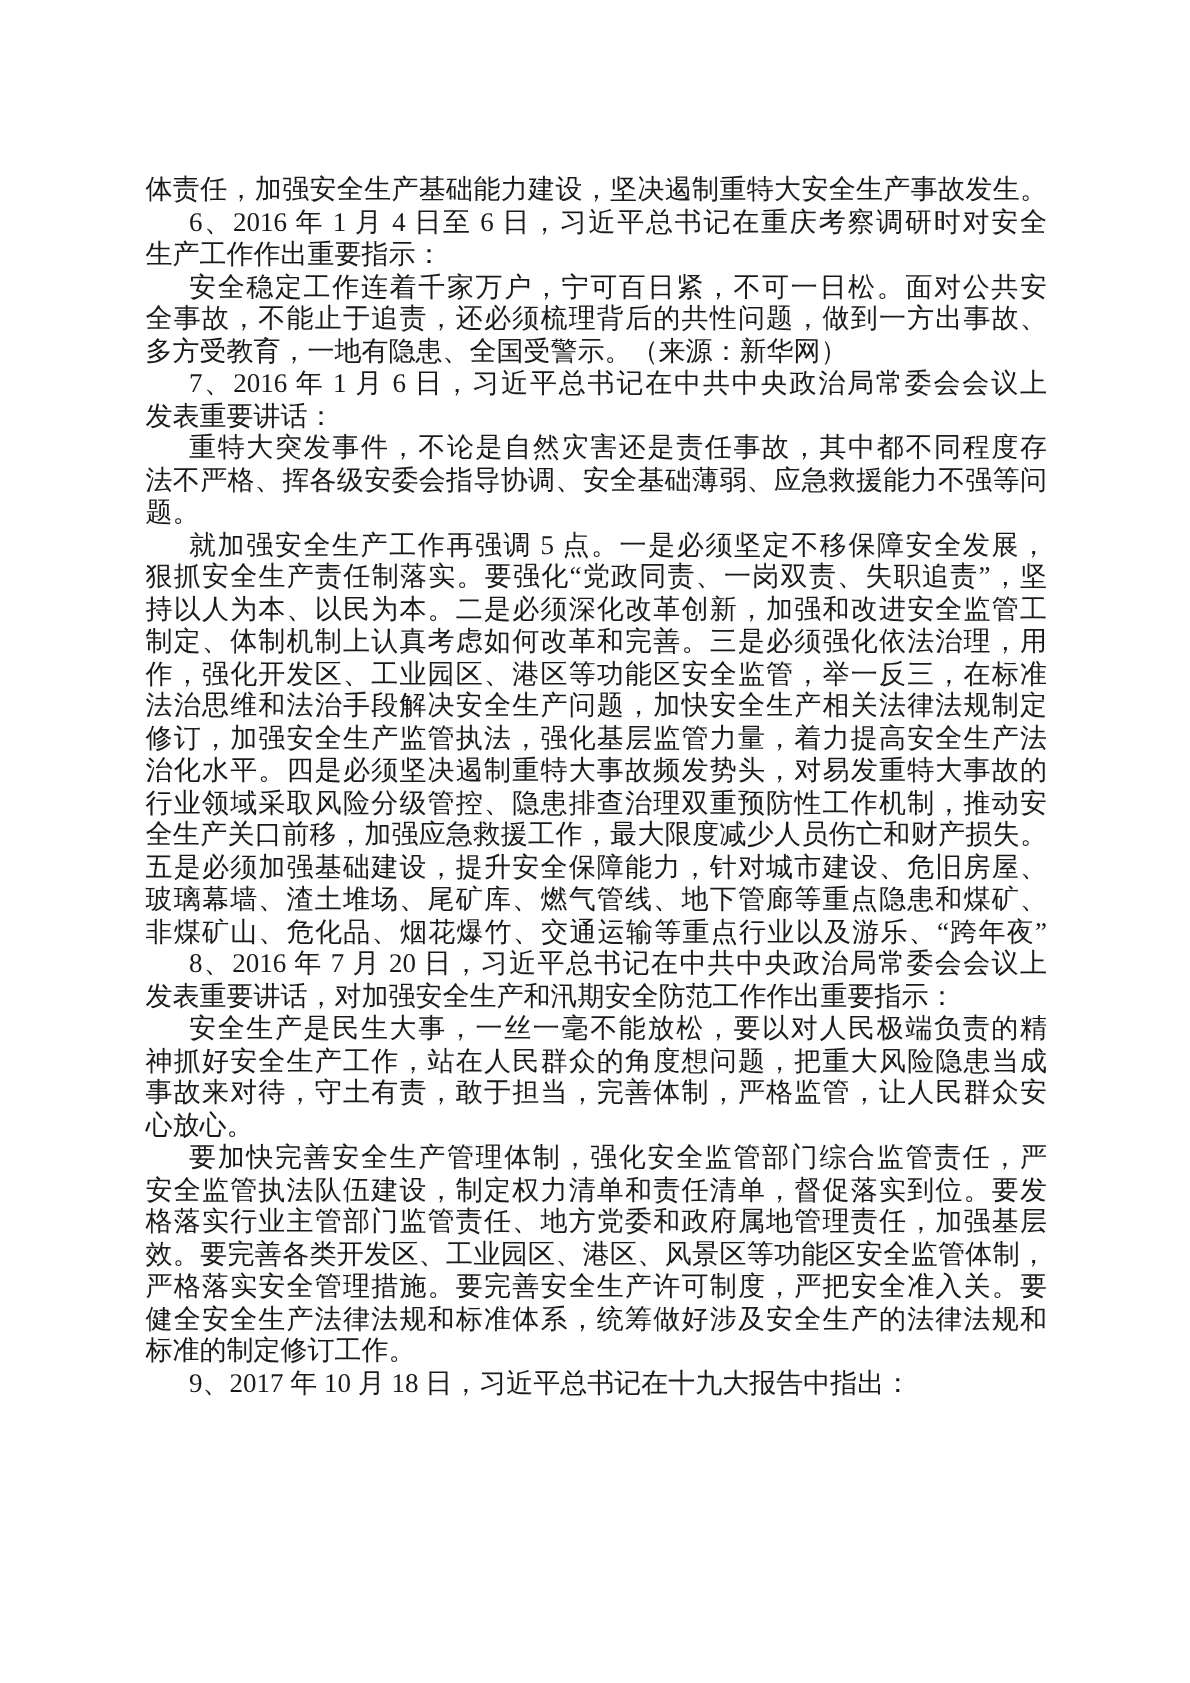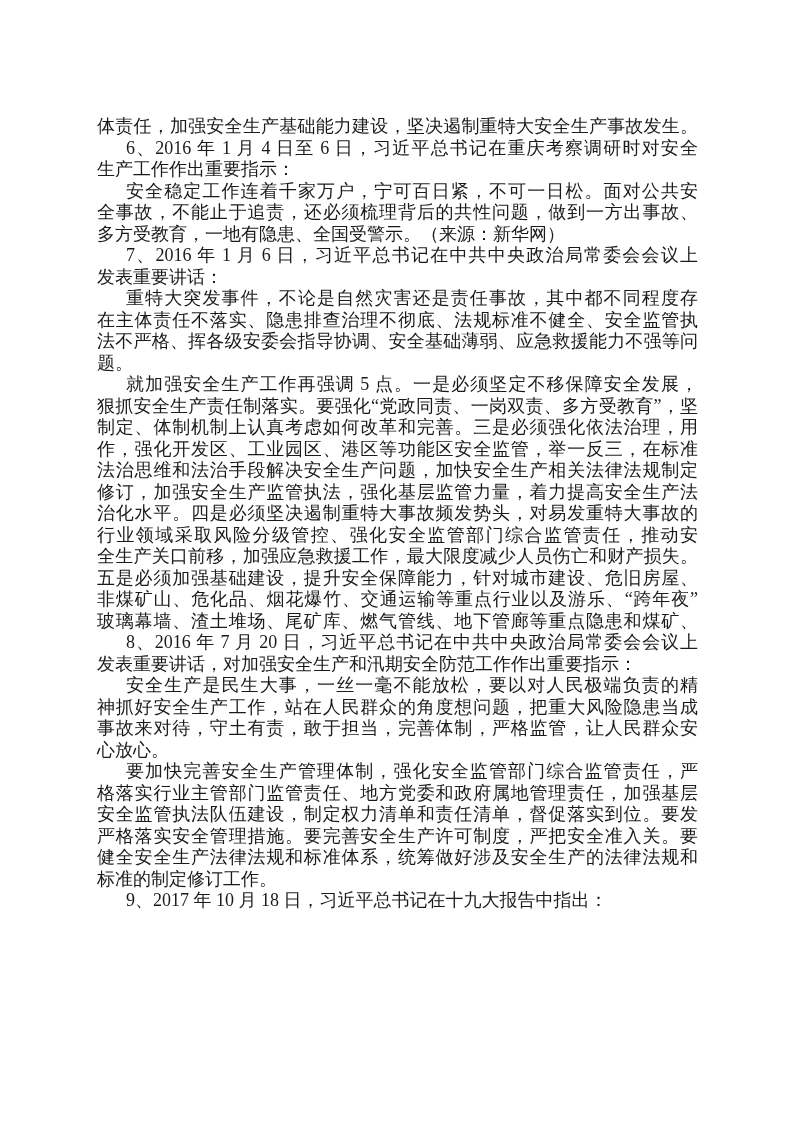--- a/index.html
+++ b/index.html
@@ -44,42 +44,43 @@
   <div class="text-block">
       <div class="line full">体责任，加强安全生产基础能力建设，坚决遏制重特大安全生产事故发生。</div>
       <div class="line indent full">6、2016 年 1 月 4 日至 6 日，习近平总书记在重庆考察调研时对安全</div>
       <div class="line">生产工作作出重要指示：</div>
       <div class="line indent full">安全稳定工作连着千家万户，宁可百日紧，不可一日松。面对公共安</div>
       <div class="line full">全事故，不能止于追责，还必须梳理背后的共性问题，做到一方出事故、</div>
       <div class="line">多方受教育，一地有隐患、全国受警示。（来源：新华网）</div>
       <div class="line indent full">7、2016 年 1 月 6 日，习近平总书记在中共中央政治局常委会会议上</div>
       <div class="line">发表重要讲话：</div>
       <div class="line indent full">重特大突发事件，不论是自然灾害还是责任事故，其中都不同程度存</div>
-      <div class="line full">在主体责任不落实、隐患排查治理不彻底、法规标准不健全、安全监管执</div>
       <div class="line full">法不严格、挥各级安委会指导协调、安全基础薄弱、应急救援能力不强等问</div>
       <div class="line">题。</div>
       <div class="line indent full">就加强安全生产工作再强调 5 点。一是必须坚定不移保障安全发展，</div>
-      <div class="line full">狠抓安全生产责任制落实。要强化“党政同责、一岗双责、多方受教育”，坚</div>
+      <div class="line full">狠抓安全生产责任制落实。要强化“党政同责、一岗双责、失职追责”，坚</div>
+      <div class="line full">持以人为本、以民为本。二是必须深化改革创新，加强和改进安全监管工</div>
       <div class="line full">制定、体制机制上认真考虑如何改革和完善。三是必须强化依法治理，用</div>
       <div class="line full">作，强化开发区、工业园区、港区等功能区安全监管，举一反三，在标准</div>
       <div class="line full">法治思维和法治手段解决安全生产问题，加快安全生产相关法律法规制定</div>
       <div class="line full">修订，加强安全生产监管执法，强化基层监管力量，着力提高安全生产法</div>
       <div class="line full">治化水平。四是必须坚决遏制重特大事故频发势头，对易发重特大事故的</div>
-      <div class="line full">行业领域采取风险分级管控、强化安全监管部门综合监管责任，推动安</div>
+      <div class="line full">行业领域采取风险分级管控、隐患排查治理双重预防性工作机制，推动安</div>
       <div class="line full">全生产关口前移，加强应急救援工作，最大限度减少人员伤亡和财产损失。</div>
       <div class="line full">五是必须加强基础建设，提升安全保障能力，针对城市建设、危旧房屋、</div>
+      <div class="line full">玻璃幕墙、渣土堆场、尾矿库、燃气管线、地下管廊等重点隐患和煤矿、</div>
       <div class="line full">非煤矿山、危化品、烟花爆竹、交通运输等重点行业以及游乐、“跨年夜”</div>
-      <div class="line full">玻璃幕墙、渣土堆场、尾矿库、燃气管线、地下管廊等重点隐患和煤矿、</div>
       <div class="line indent full">8、2016 年 7 月 20 日，习近平总书记在中共中央政治局常委会会议上</div>
       <div class="line">发表重要讲话，对加强安全生产和汛期安全防范工作作出重要指示：</div>
       <div class="line indent full">安全生产是民生大事，一丝一毫不能放松，要以对人民极端负责的精</div>
       <div class="line full">神抓好安全生产工作，站在人民群众的角度想问题，把重大风险隐患当成</div>
       <div class="line full">事故来对待，守土有责，敢于担当，完善体制，严格监管，让人民群众安</div>
       <div class="line">心放心。</div>
       <div class="line indent full">要加快完善安全生产管理体制，强化安全监管部门综合监管责任，严</div>
+      <div class="line full">安全监管执法队伍建设，制定权力清单和责任清单，督促落实到位。要发</div>
       <div class="line full">格落实行业主管部门监管责任、地方党委和政府属地管理责任，加强基层</div>
-      <div class="line full">安全监管执法队伍建设，制定权力清单和责任清单，督促落实到位。要发</div>
+      <div class="line full">效。要完善各类开发区、工业园区、港区、风景区等功能区安全监管体制，</div>
       <div class="line full">严格落实安全管理措施。要完善安全生产许可制度，严把安全准入关。要</div>
       <div class="line full">健全安全生产法律法规和标准体系，统筹做好涉及安全生产的法律法规和</div>
       <div class="line">标准的制定修订工作。</div>
       <div class="line indent">9、2017 年 10 月 18 日，习近平总书记在十九大报告中指出：</div>
     </div>
 </div>
 
 </body></html>

